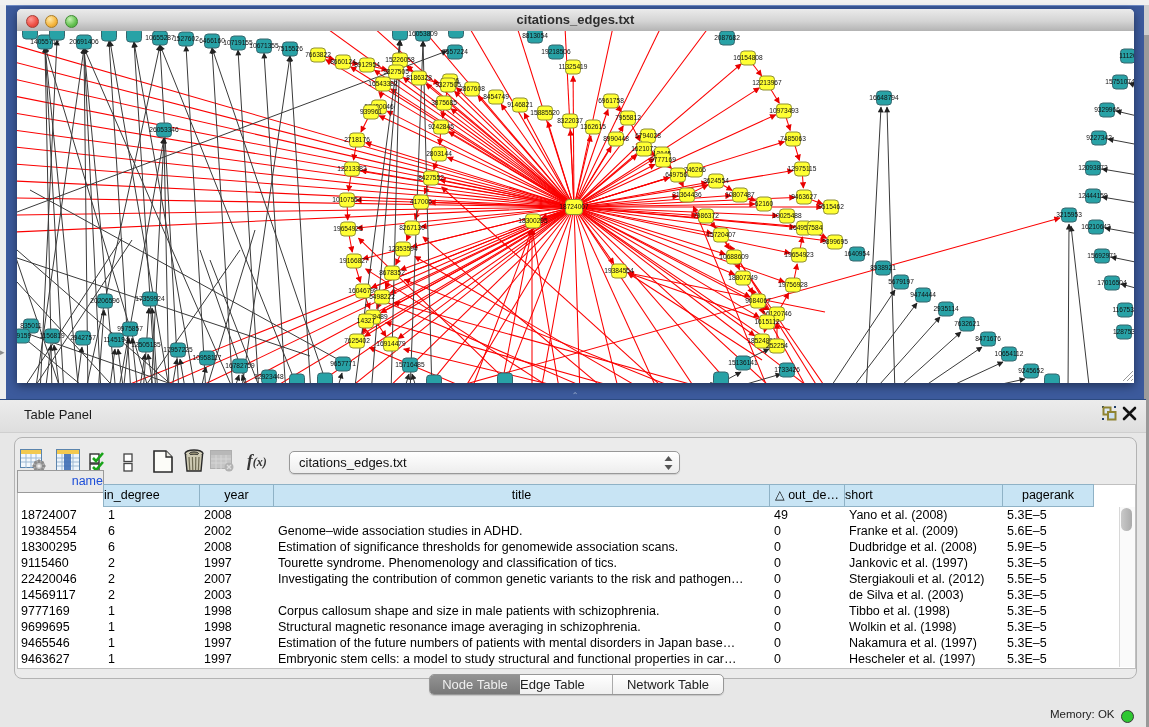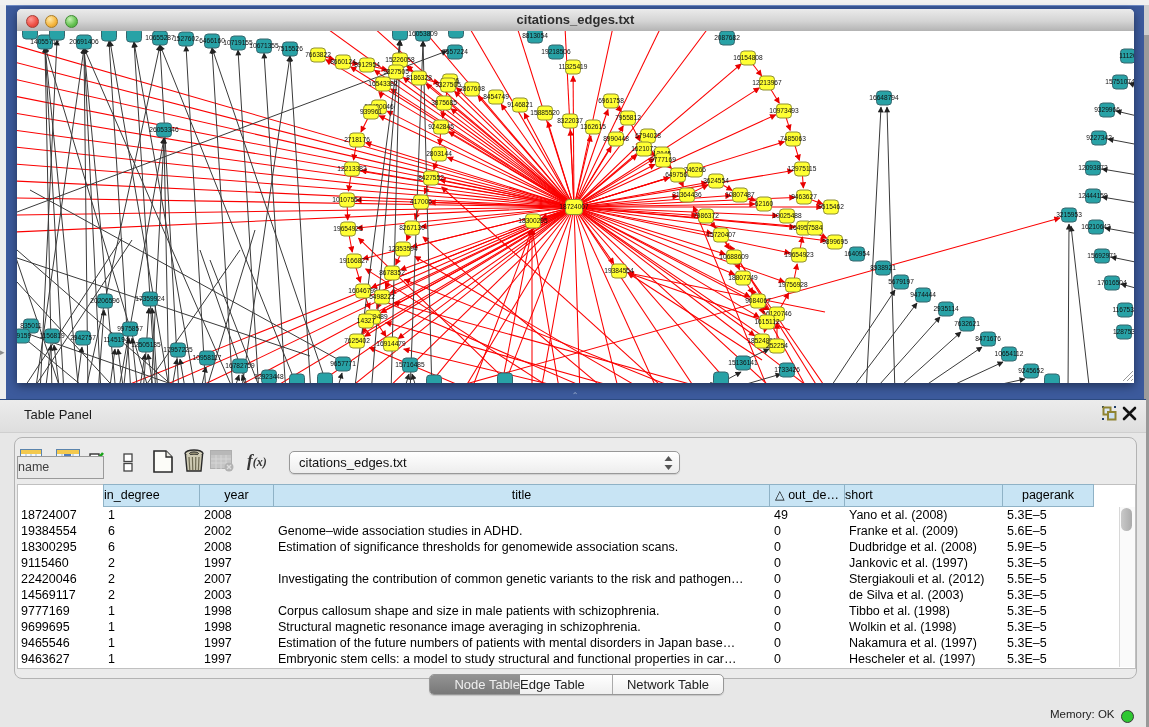--- a/index.html
+++ b/index.html
@@ -681,21 +681,21 @@
 
 <div class="abs" style="left:289px;top:451px;width:389px;height:21px;border:1px solid #989898;border-radius:5px;background:linear-gradient(#ffffff,#ededed);box-shadow:0 1px 1px rgba(0,0,0,0.12)">
  <div class="abs" style="left:9px;top:0;width:330px;height:21px;font-size:13px;line-height:21px;color:#111">citations_edges.txt</div>
  <svg class="abs" style="right:6px;top:3.5px" width="9" height="14" viewBox="0 0 9 14">
   <path d="M4.5 0 L8.5 5 L0.5 5 z" fill="#555"></path>
       <path d="M4.5 14 L8.5 9 L0.5 9 z" fill="#555"></path>
  </svg>
 </div>
 
 <div class="abs" style="left:17px;top:484px;width:1117px;height:183px;background:#fff;border:1px solid #c0c0c0"></div>
-<div style="position:absolute;left:17px;top:456px;width:85px;height:21px;background:#e9e9e9;border:1px solid #9a9a9a;font-size:12.5px;line-height:21px;text-align:left;color:#404040">name</div>
+<div style="position:absolute;left:17px;top:470px;width:85px;height:21px;background:#e9e9e9;border:1px solid #9a9a9a;font-size:12.5px;line-height:21px;text-align:right;color:#1d4ed8">name</div>
 <div style="position:absolute;left:103px;top:484px;width:95px;height:21px;background:#c8e4f4;border:1px solid #8fb2c6;font-size:12.5px;line-height:21px;color:#000">in_degree</div>
 <div style="position:absolute;left:199px;top:484px;width:73px;height:21px;background:#c8e4f4;border:1px solid #8fb2c6;font-size:12.5px;line-height:21px;text-align:center;color:#000">year</div>
 <div style="position:absolute;left:273px;top:484px;width:495px;height:21px;background:#c8e4f4;border:1px solid #8fb2c6;font-size:12.5px;line-height:21px;text-align:center;color:#000">title</div>
 <div style="position:absolute;left:769px;top:484px;width:74px;height:21px;background:#c8e4f4;border:1px solid #8fb2c6;font-size:12.5px;line-height:21px;text-align:center;color:#000">△ out_de…</div>
 <div style="position:absolute;left:844px;top:484px;width:157px;height:21px;background:#c8e4f4;border:1px solid #8fb2c6;font-size:12.5px;line-height:21px;color:#000">short</div>
 <div style="position:absolute;left:1002px;top:484px;width:90px;height:21px;background:#c8e4f4;border:1px solid #8fb2c6;font-size:12.5px;line-height:21px;text-align:center;color:#000">pagerank</div>
 <div style="position:absolute;left:17px;top:507px;width:1117px;height:16px;font-size:12.5px;line-height:16px;color:#000">
     <div style="position:absolute;left:4px;top:0;width:82px;overflow:hidden;white-space:nowrap">18724007</div>
     <div style="position:absolute;left:91px;top:0;width:91px;overflow:hidden;white-space:nowrap">1</div>
     <div style="position:absolute;left:187px;top:0;width:69px;overflow:hidden;white-space:nowrap">2008</div>
@@ -718,20 +718,21 @@
     <div style="position:absolute;left:187px;top:0;width:69px;overflow:hidden;white-space:nowrap">2008</div>
     <div style="position:absolute;left:261px;top:0;width:491px;overflow:hidden;white-space:nowrap">Estimation of significance thresholds for genomewide association scans.</div>
     <div style="position:absolute;left:757px;top:0;width:70px;overflow:hidden;white-space:nowrap">0</div>
     <div style="position:absolute;left:832px;top:0;width:153px;overflow:hidden;white-space:nowrap">Dudbridge et al. (2008)</div>
     <div style="position:absolute;left:990px;top:0;width:86px;overflow:hidden;white-space:nowrap">5.9E–5</div>
   </div>
 <div style="position:absolute;left:17px;top:555px;width:1117px;height:16px;font-size:12.5px;line-height:16px;color:#000">
     <div style="position:absolute;left:4px;top:0;width:82px;overflow:hidden;white-space:nowrap">9115460</div>
     <div style="position:absolute;left:91px;top:0;width:91px;overflow:hidden;white-space:nowrap">2</div>
     <div style="position:absolute;left:187px;top:0;width:69px;overflow:hidden;white-space:nowrap">1997</div>
+    <div style="position:absolute;left:261px;top:0;width:491px;overflow:hidden;white-space:nowrap">Tourette syndrome. Phenomenology and classification of tics.</div>
     <div style="position:absolute;left:757px;top:0;width:70px;overflow:hidden;white-space:nowrap">0</div>
     <div style="position:absolute;left:832px;top:0;width:153px;overflow:hidden;white-space:nowrap">Jankovic et al. (1997)</div>
     <div style="position:absolute;left:990px;top:0;width:86px;overflow:hidden;white-space:nowrap">5.3E–5</div>
   </div>
 <div style="position:absolute;left:17px;top:571px;width:1117px;height:16px;font-size:12.5px;line-height:16px;color:#000">
     <div style="position:absolute;left:4px;top:0;width:82px;overflow:hidden;white-space:nowrap">22420046</div>
     <div style="position:absolute;left:91px;top:0;width:91px;overflow:hidden;white-space:nowrap">2</div>
     <div style="position:absolute;left:187px;top:0;width:69px;overflow:hidden;white-space:nowrap">2007</div>
     <div style="position:absolute;left:261px;top:0;width:491px;overflow:hidden;white-space:nowrap">Investigating the contribution of common genetic variants to the risk and pathogen…</div>
     <div style="position:absolute;left:757px;top:0;width:70px;overflow:hidden;white-space:nowrap">0</div>
@@ -780,21 +781,21 @@
     <div style="position:absolute;left:261px;top:0;width:491px;overflow:hidden;white-space:nowrap">Embryonic stem cells: a model to study structural and functional properties in car…</div>
     <div style="position:absolute;left:757px;top:0;width:70px;overflow:hidden;white-space:nowrap">0</div>
     <div style="position:absolute;left:832px;top:0;width:153px;overflow:hidden;white-space:nowrap">Hescheler et al. (1997)</div>
     <div style="position:absolute;left:990px;top:0;width:86px;overflow:hidden;white-space:nowrap">5.3E–5</div>
   </div>
 
 <div class="abs" style="left:1119px;top:507px;width:15px;height:160px;background:#fafafa;border-left:1px solid #d8d8d8"></div>
 <div class="abs" style="left:1121px;top:508px;width:11px;height:23px;background:linear-gradient(90deg,#c9c9c9,#ababab);border-radius:6px"></div>
 
 <div class="abs" style="left:429px;top:674px;width:293px;height:19px;border:1px solid #979797;border-radius:5px;background:linear-gradient(#ffffff,#efefef);box-shadow:0 1px 1px rgba(0,0,0,0.15)">
- <div class="abs" style="left:0;top:0;width:90px;height:19px;border-radius:4px 0 0 4px;background:linear-gradient(#939393,#787878);color:#efefef;font-size:13px;line-height:19px;text-align:right">Node Table</div>
+ <div class="abs" style="left:0;top:0;width:90px;height:19px;border-radius:4px 0 0 4px;background:linear-gradient(#939393,#787878);color:#efefef;font-size:13px;line-height:19px;text-align:center">Node Table</div>
  <div class="abs" style="left:90px;top:0;width:92px;height:19px;border-right:1px solid #aaa;color:#222;font-size:13px;line-height:19px;">Edge Table</div>
  <div class="abs" style="left:183px;top:0;width:110px;height:19px;color:#222;font-size:13px;line-height:19px;text-align:center">Network Table</div>
 </div>
 
 <div class="abs" style="left:1050px;top:707px;width:72px;white-space:nowrap;height:15px;font-size:11.5px;line-height:15px;color:#222">Memory: OK</div>
 <div class="abs" style="left:1121px;top:710px;width:11px;height:11px;border-radius:50%;background:#2fc832;border:1px solid #3a3a3a"></div>
 
 <div class="abs" style="left:1146px;top:399px;width:3px;height:328px;background:#999"></div>
 
 </body></html>

